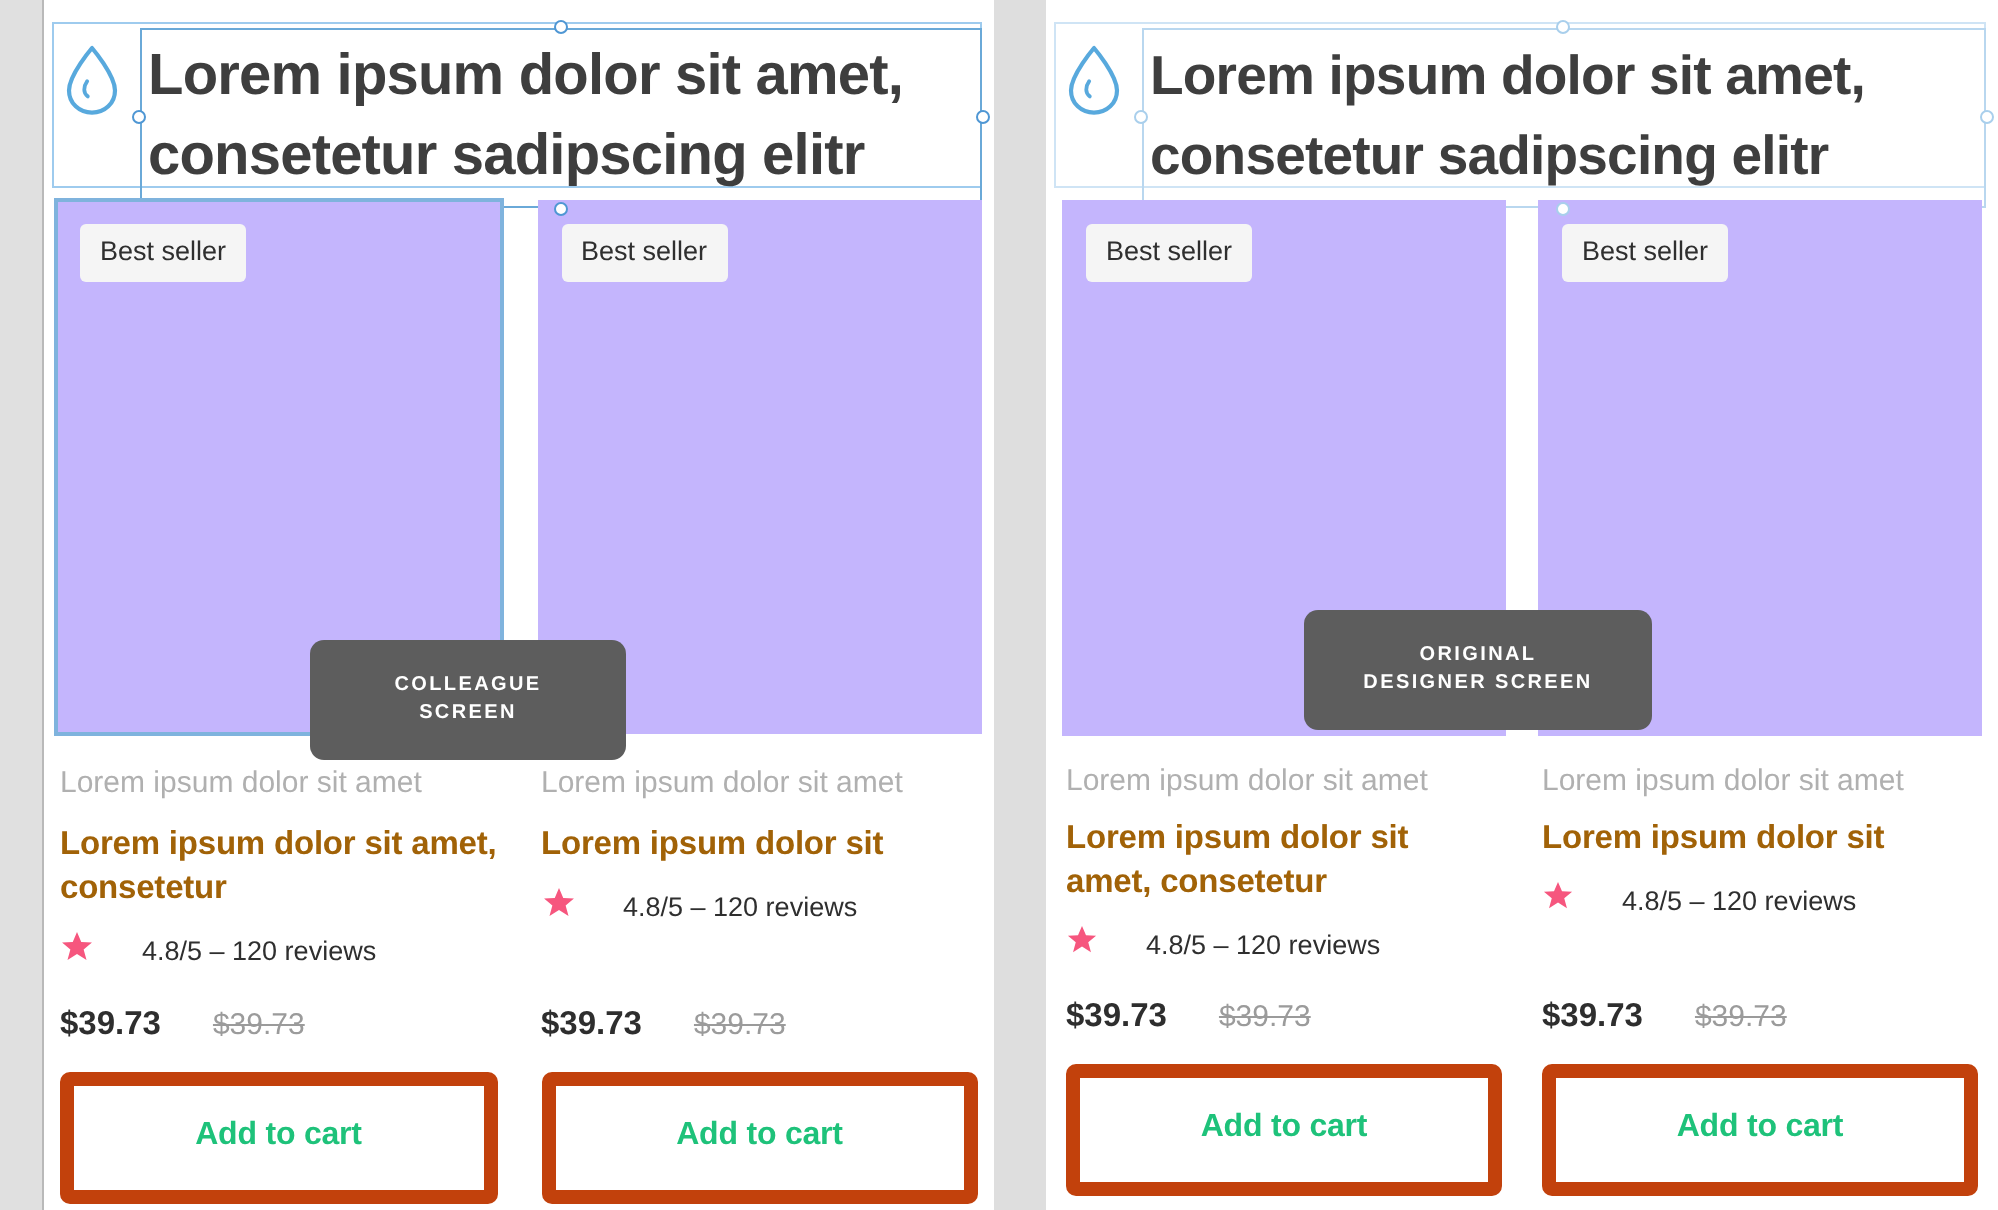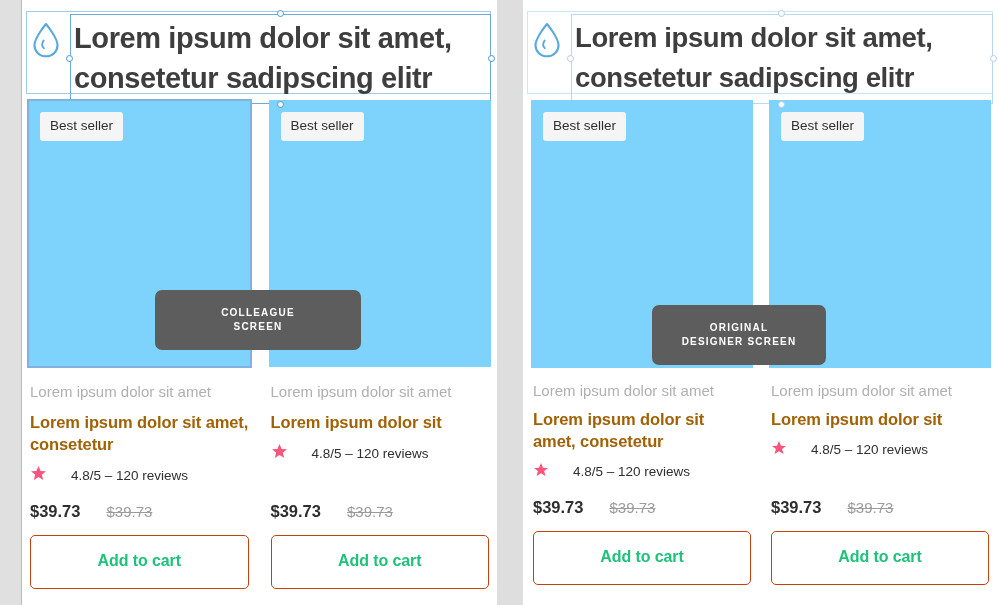--- a/index.html
+++ b/index.html
@@ -119,21 +119,21 @@
 
   .card {
     position: relative;
     flex: 1 1 0;
     min-width: 0;
   }
 
   .media {
     position: relative;
     height: 267px;
-    background: #7dd3fc;
+    background: #c4b5fd;
   }
   .media.selected { outline: 2px solid #7fb3dd; outline-offset: -1px; }
 
   .badge {
     position: absolute;
     top: 12px; left: 12px;
     background: #f5f5f5;
     color: #2f2f2f;
     font-size: 13.5px;
     line-height: 1;
@@ -150,21 +150,21 @@
     border-radius: 7px;
     text-align: center;
     font-size: 10px;
     font-weight: 700;
     letter-spacing: 1.2px;
     line-height: 14px;
     padding: 16px 26px;
     white-space: pre-line;
     pointer-events: none;
   }
-  .pill-left  { left: 155px; top: 290px; width: 206px; }
+  .pill-left  { left: 155px; top: 320px; width: 158px; }
   .pill-right { left: 652px; top: 305px; width: 174px; }
 
   .meta { padding: 0 2px; }
   .eyebrow {
     margin-top: 16px;
     font-size: 15px;
     color: #b0b0b0;
     line-height: 18px;
   }
   .name {
@@ -204,21 +204,21 @@
     font-size: 15px;
     color: #9b9b9b;
     text-decoration: line-through;
   }
 
   .cta {
     margin-top: 14px;
     display: block;
     width: 100%;
     background: #ffffff;
-    border: 1px solid #c2410c;
+    border: 7px solid #c2410c;
     border-radius: 5px;
     color: #1ec27a;
     font-family: "Liberation Sans", sans-serif;
     font-size: 16px;
     font-weight: 700;
     letter-spacing: -0.1px;
     padding: 16px 0 18px 0;
     cursor: pointer;
   }
 

